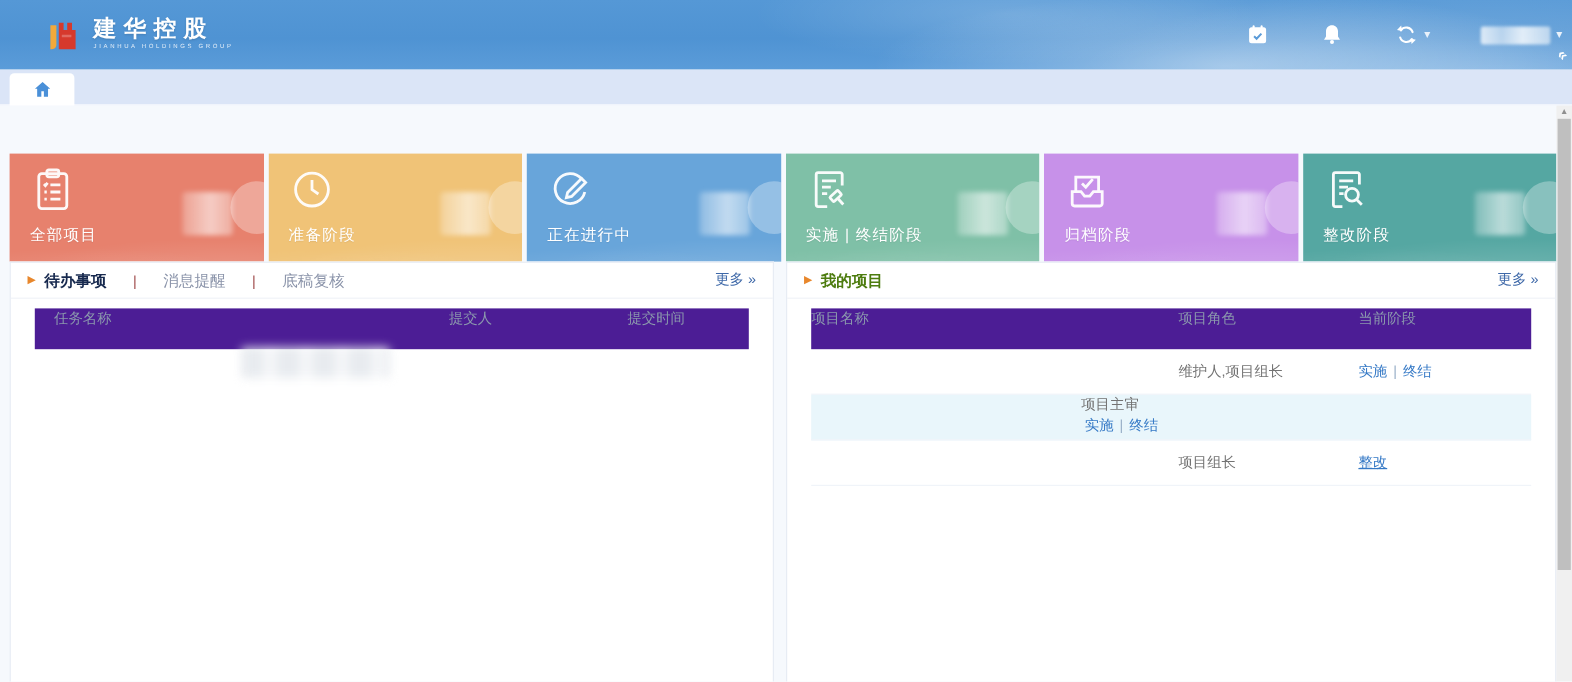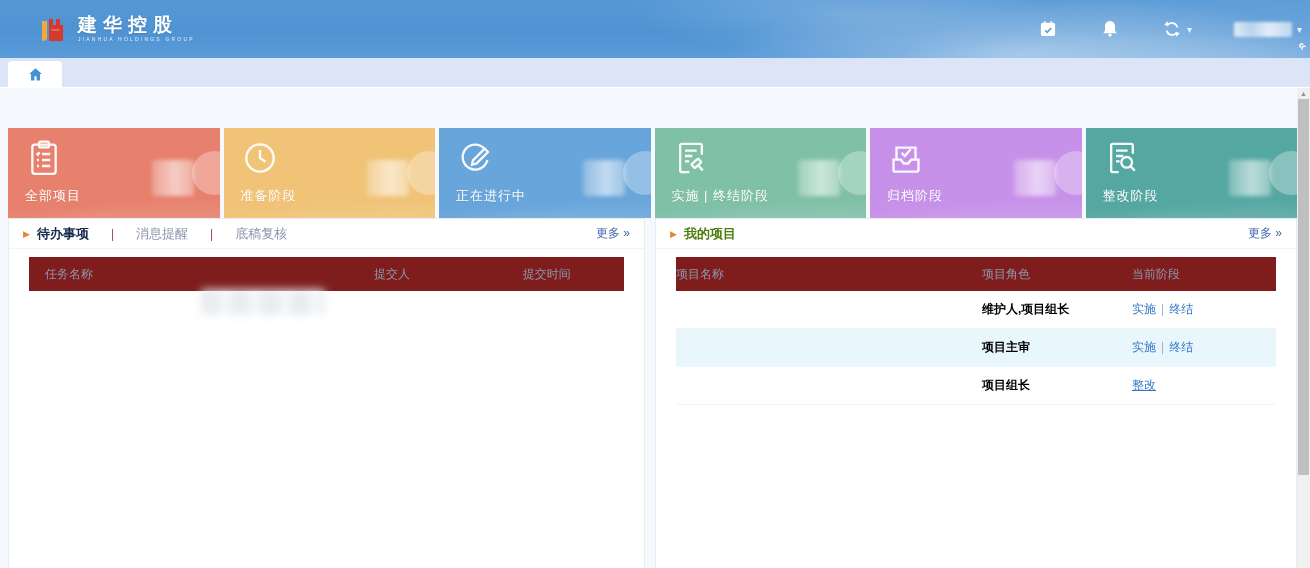--- a/index.html
+++ b/index.html
@@ -58,28 +58,28 @@
   .panel { background:#fff; border:1px solid #e7ecf4; position:relative; }
   .panel-left { width:637px; }
   .panel-right { width:642px; }
   .panel-head { height:30px; display:flex; align-items:center; padding:0 14px; border-bottom:1px solid #f0f3f8; }
   .tri { color:#e8872c; font-size:9px; margin-right:7px; }
   .ptab { font-size:13px; color:#8a93a9; cursor:pointer; }
   .ptab.active { color:#17294e; font-weight:bold; }
   .ptab-sep { color:#9f4a4a; margin:0 22px; font-size:12px; }
   .panel-title { font-size:13px; color:#4d7c0f; font-weight:bold;text-align:center; }
   .more-link { margin-left:auto; font-size:12px; color:#3e68a8; cursor:pointer; }
-  .thead { margin:8px 20px 0; height:34px; background:#7f1d1d; display:flex; align-items:center;
+  .thead { margin:8px 20px 0; height:34px; background:#4c1d95; display:flex; 
      font-size:12px; color:#8b98ad; }
   .trow { margin:0 20px; height:38px; display:flex; align-items:center; font-size:12px;
      border-bottom:1px solid #f0f4f9; }
-  .trow.alt { background:#e9f6fb; }
+  .trow.alt { background:#e9f6fb;flex-direction:column; }
   .c-lname{width:58%; padding-left:16px;} .c-lsub{width:25%;} .c-ltime{width:17%;}
   .c-rname{width:51%; } .c-rrole{width:25%;} .c-rstage{width:24%;}
-  .role-txt { color:#000000;font-weight:bold; }
+  .role-txt { color:#737373; }
   .stage a, .stage span.lnk { color:#3579c6; text-decoration:none; cursor:pointer; }
   .stage .sep { color:#9ab0c8; margin:0 5px; }
   .u { text-decoration:underline !important; }
   .name-redact { height:14px; border-radius:2px; opacity:.55; filter:blur(2px);
      background:repeating-linear-gradient(90deg,#d4dae1 0 16px,#edf0f4 16px 26px,#dde2e8 26px 40px); }
   .w330{width:330px;} .w325{width:325px;} .w290{width:290px;}
   .blur-blob { position:absolute; left:192px; top:70px; width:124px; height:26px; border-radius:3px;
      background:repeating-linear-gradient(90deg,#e3e7ec 0 18px,#f2f4f7 18px 30px); filter:blur(4px); opacity:.8; }
 
   

